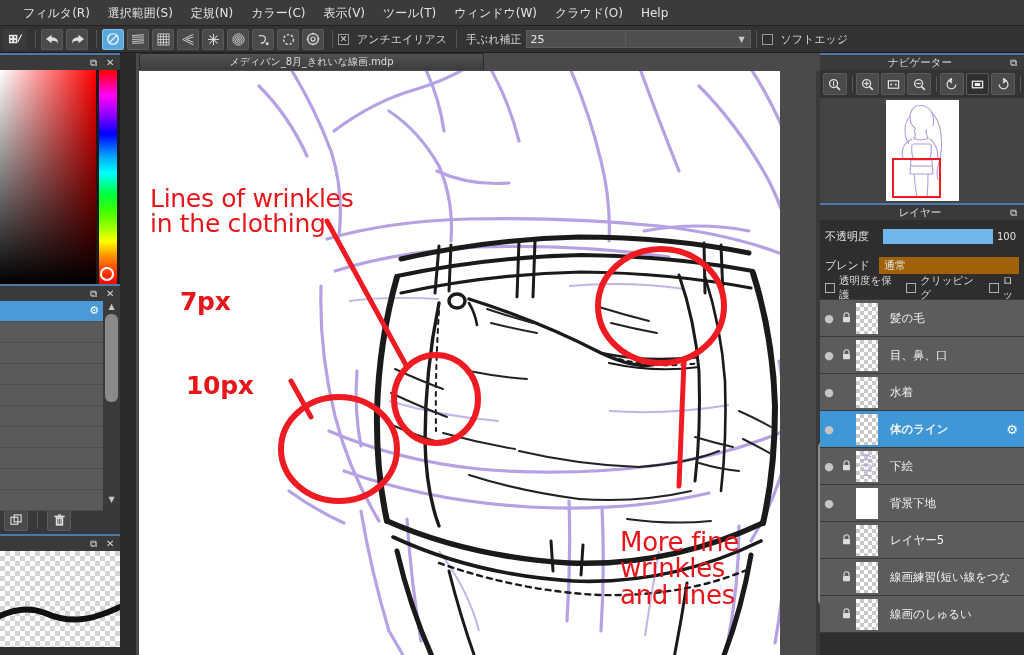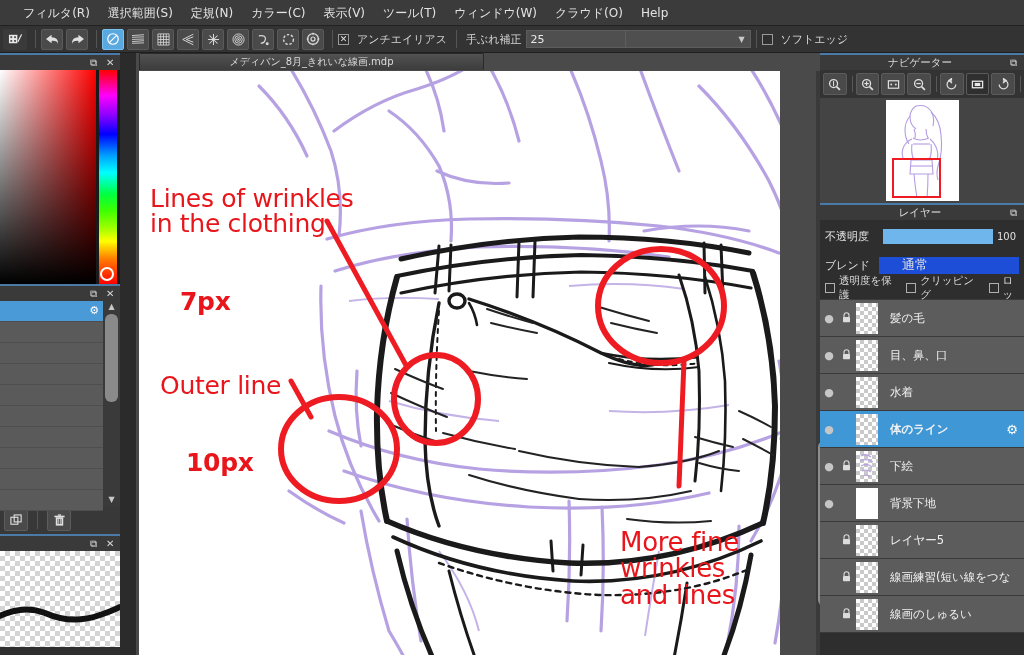--- a/index.html
+++ b/index.html
@@ -144,21 +144,21 @@
   .navsep { width: 1px; height: 16px; background: #585858; margin: 0 3px; }
   .navpreview { height: 105px; background: #444; display: flex; align-items: center; justify-content: center; position: relative; }
   .navthumb { width: 73px; height: 101px; background: #fff; position: relative; }
   .navrect { position: absolute; left: 6px; top: 58px; width: 49px; height: 40px; border: 2px solid #ee1c22; }
 
   .lrow {
     height: 33px; display: flex; align-items: center; color: #e0e0e0;
     font-size: 11px; padding-left: 5px;
   }
   .opbar { height: 15px; background: #6fb6ec; margin-left: 4px; }
-  .blendbox { height: 17px; background: #1d4ed8; color: #e0e0e0; font-size: 13px; display: flex; align-items: center; padding-left: 23px; }
+  .blendbox { height: 17px; background: #a16207; color: #e0e0e0; font-size: 11px; display: flex; align-items: center; padding-left: 5px; }
   .chkrow { height: 22px; display: flex; align-items: center; color: #dadada; font-size: 10.5px; padding-left: 5px; gap: 4px; }
   .chkbox { width: 10px; height: 10px; border: 1px solid #b0b0b0; background: #2e2e2e; }
 
   .layer-row {
     height: 37px; background: #5c5c5c; border-bottom: 1px solid #3a3a3a;
     display: flex; align-items: center; position: relative;
   }
   .layer-row.selected { background: #3f97d6; }
   .eye { width: 18px; text-align: center; color: #c6c6c6; font-size: 11px; }
   .lock { width: 16px; text-align: center; color: #d8d8d8; font-size: 10px; }
@@ -516,21 +516,20 @@
         </g>
       </svg>
 
       <div class="annot" style="left:11px; top:63px; font-size:25px;">
         <div>Lines of wrinkles
 in the clothing</div>
         <div style="font-weight:bold; font-size:25px; padding-left:30px;">7px</div>
       </div>
 
       <div class="annot" style="left:21px; top:250px; font-size:25px;">
-        <div>Outer line</div>
         <div style="font-weight:bold; font-size:25px; padding-left:26px;">10px</div>
       </div>
 
       <div class="annot" style="left:481px; top:404px; font-size:26px;">
         <div>More fine
 wrinkles
 and lines</div>
         
       </div>
     </div>

